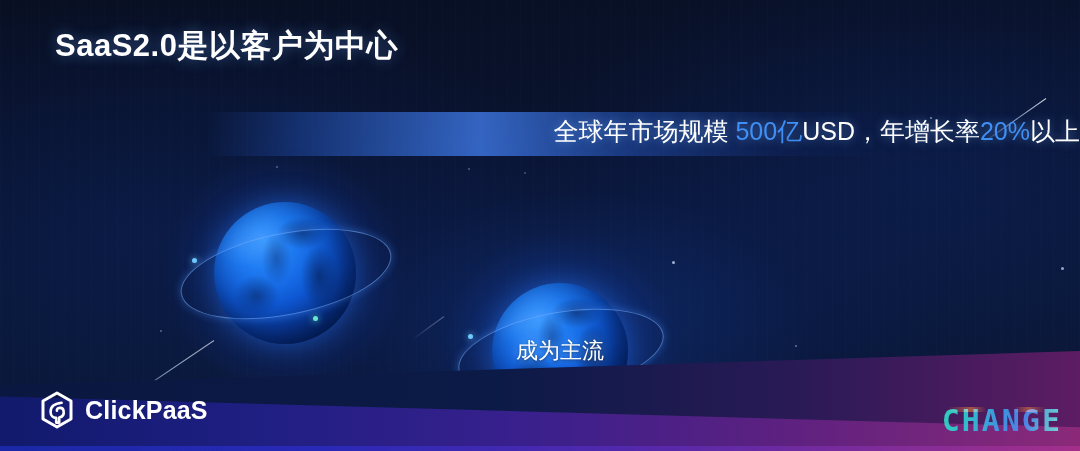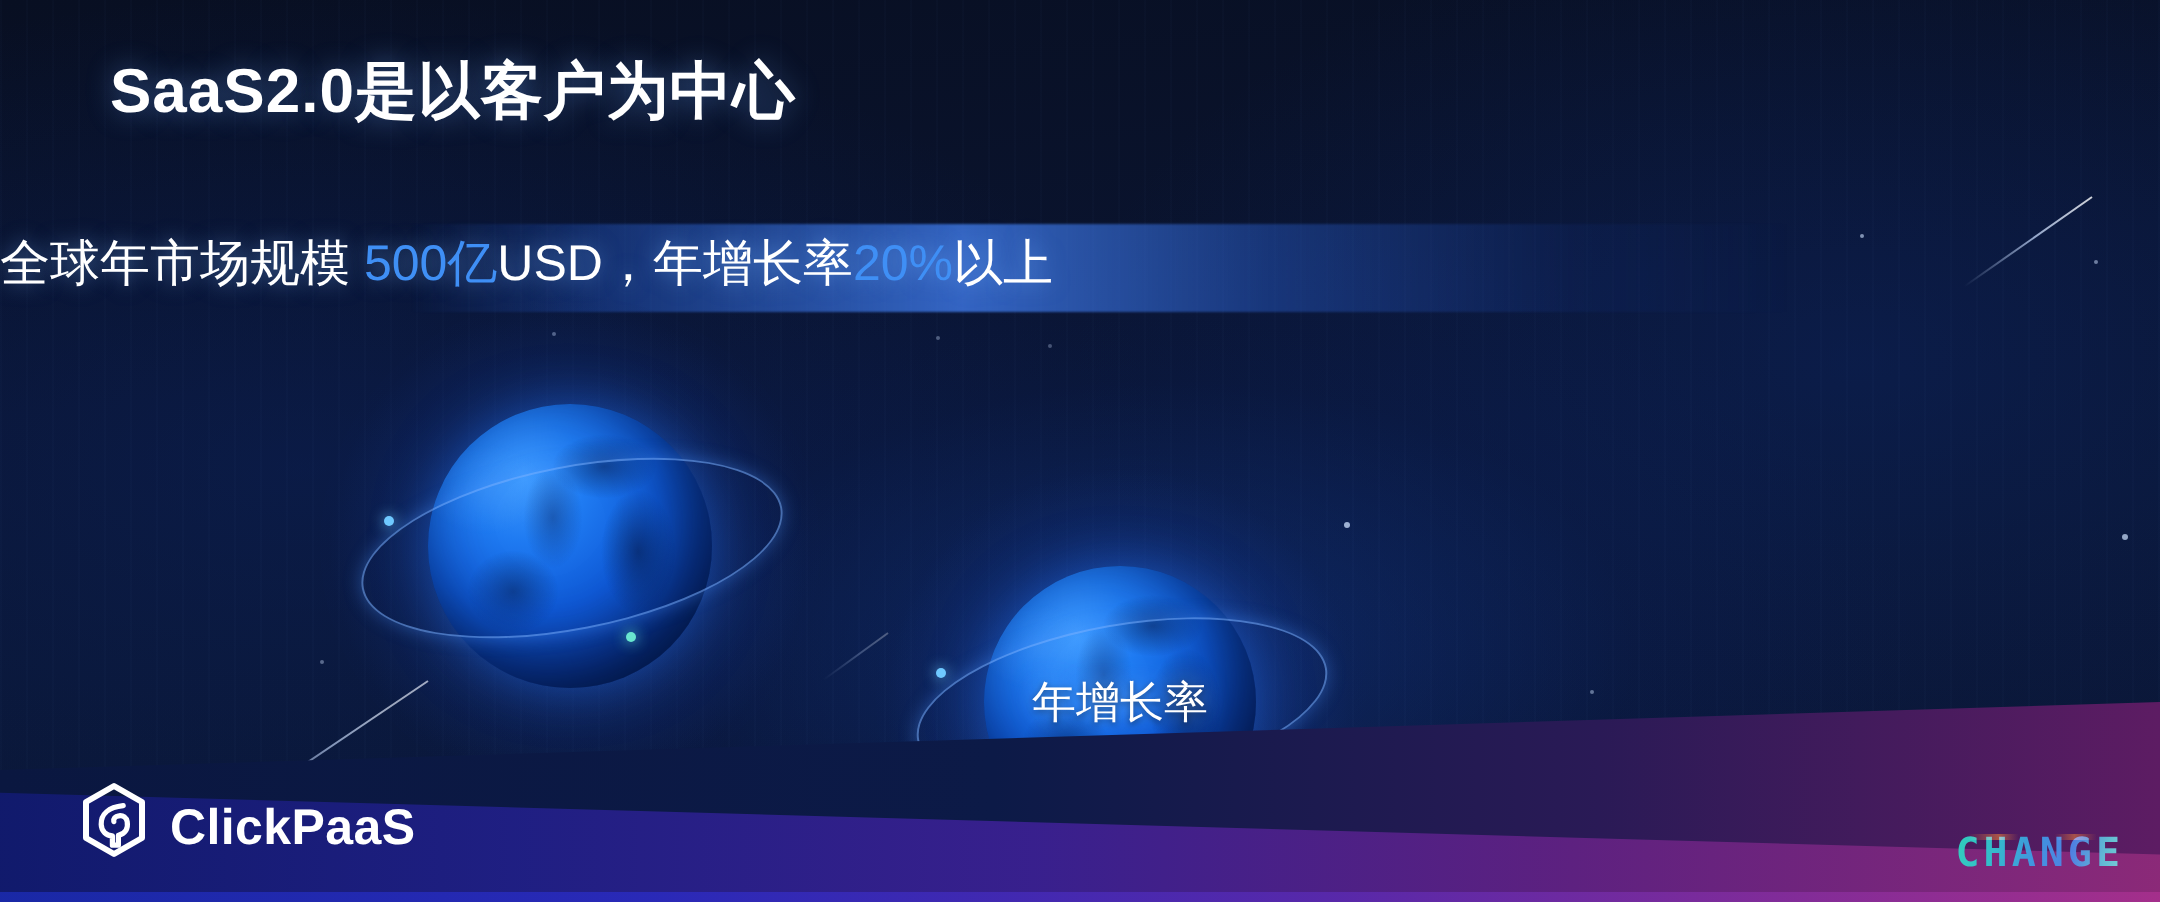--- a/index.html
+++ b/index.html
@@ -81,21 +81,21 @@
         rgba(25,60,150,0.16) 84%,
         rgba(20,45,120,0.00) 100%);
     filter: blur(0.6px);
     pointer-events: none;
   }
   #banner-text {
     position: absolute;
     left: 0;
     top: 115px;
     width: 1080px;
-    text-align: left;
+    text-align: right;
     font-size: 25px;
     color: #ffffff;
     white-space: nowrap;
     text-shadow: 0 0 10px rgba(120,180,255,.55);
   }
   #banner-text .hl { color: #3f8ff5; }
 
   
   .globe-wrap { position: absolute; }
   .halo {
@@ -179,36 +179,36 @@
     background: linear-gradient(90deg, #1b2bb0 0%, #2a2bc0 30%, #5a2ab0 62%, #a8308e 100%);
     opacity: .85;
   }
 
   
   #brand {
     position: absolute;
     left: 40px;
     bottom: 22px;
     display: flex;
-    align-items: flex-end;
+    align-items: center;
     gap: 11px;
   }
   #brand-name {
     color: #fff;
     font-size: 25px;
     font-weight: bold;
     letter-spacing: .2px;
   }
 
   
   #change {
     position: absolute;
     right: 18px;
     bottom: 13px;
-    font-size: 20px;
+    font-size: 30px;
     font-weight: bold;
     letter-spacing: 2px;
     font-family: "DejaVu Sans Mono", "Liberation Mono", monospace;
     background: linear-gradient(100deg, #2fd8c0 0%, #31c6cf 22%, #3f9ae6 48%, #4f86e8 68%, #62c6d8 88%, #7fd8e0 100%);
     -webkit-background-clip: text;
     background-clip: text;
     color: transparent;
     text-shadow: none;
     opacity: .95;
   }
@@ -258,21 +258,21 @@
     <div class="ring-dot" style="left:123px;top:131px;width:5px;height:5px;color:#69e6cf;"></div>
   </div>
 
   <div class="globe-wrap" style="left:470px;top:268px;width:180px;height:166px;">
     <div class="halo" style="width:244px;height:244px;"></div>
     <div class="sphere" style="width:136px;height:136px;"></div>
     <div class="ring" style="width:206px;height:78px;margin-left:-103px;margin-top:-39px;transform:rotate(-10deg);"></div>
     <div class="ring-dot" style="left:-2px;top:66px;width:5px;height:5px;color:#6fc9ff;"></div>
     <div class="ring-dot" style="left:117px;top:124px;width:5px;height:5px;color:#69e6cf;"></div>
     <div class="globe-label">
-      <div>年增长率</div>
+      <div>成为主流</div>
     </div>
   </div>
 
 
   <div id="band-dark"></div>
   <div id="band-purple"></div>
   <div id="band-edge"></div>
 
   <div id="brand">
     <span style="display:block;width:34px;height:38px;">

